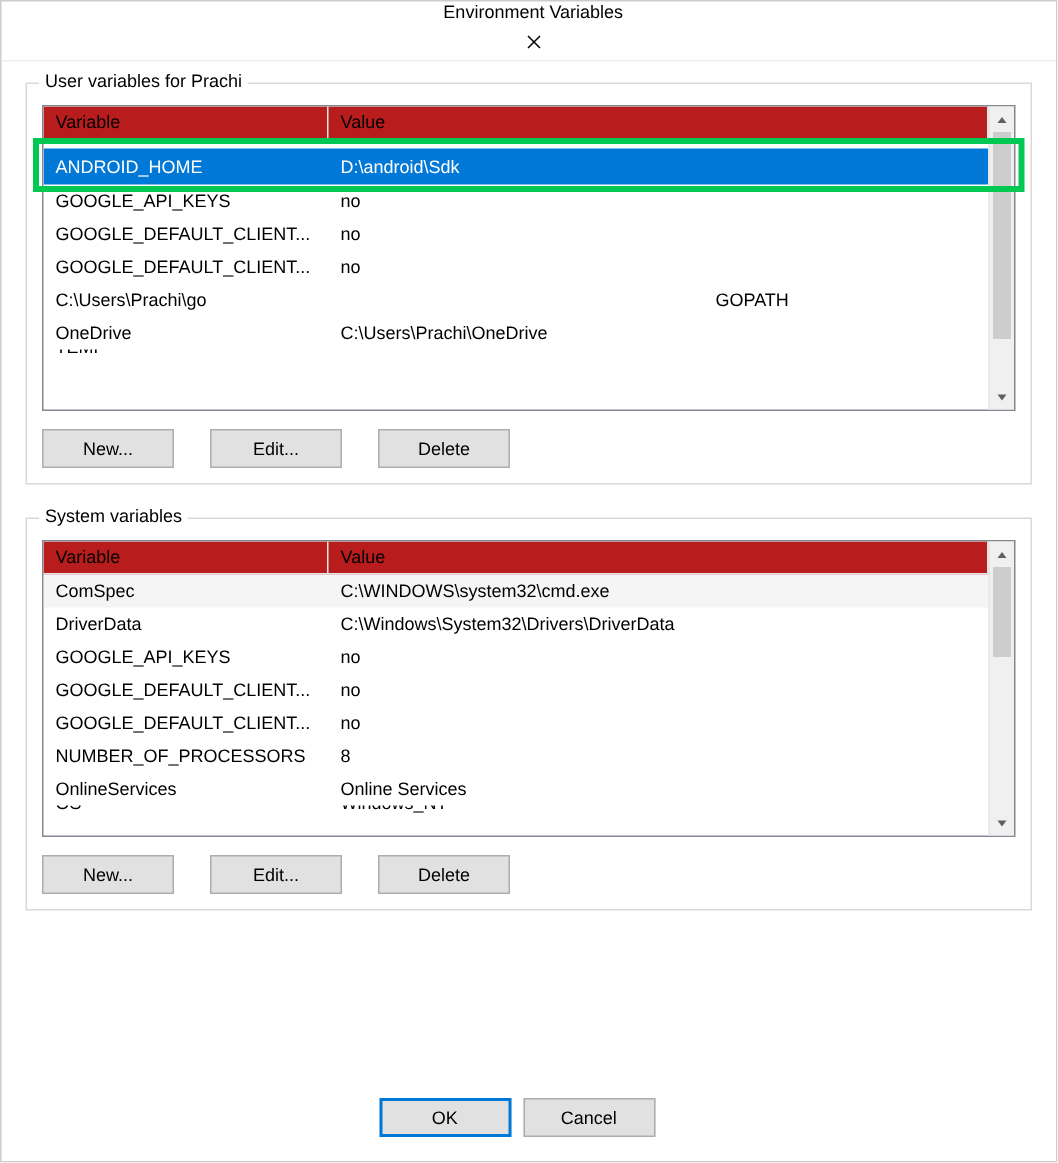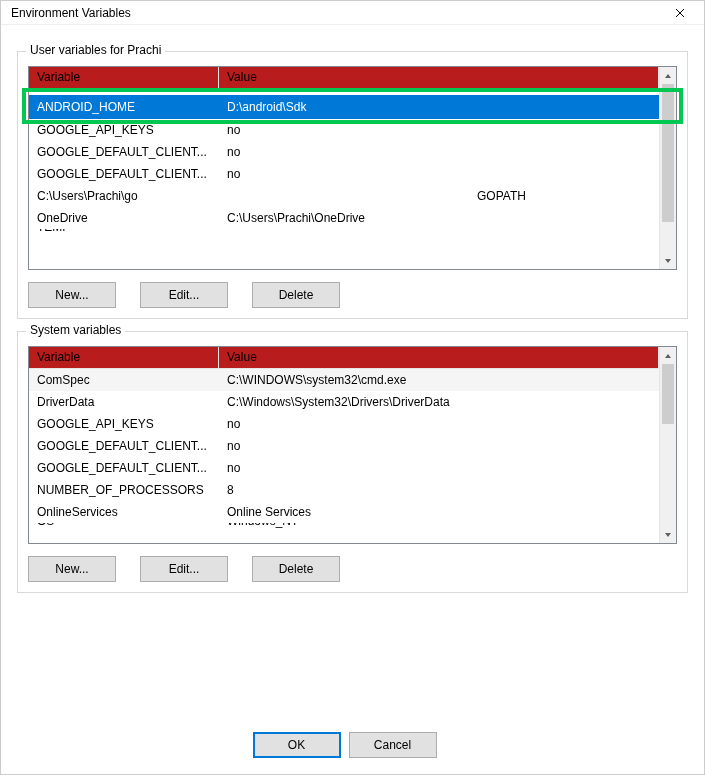--- a/index.html
+++ b/index.html
@@ -17,25 +17,26 @@
     }
     .window {
       width: 705px;
       height: 775px;
       border: 1px solid #ccc;
       background: #fff;
       display: flex;
       flex-direction: column;
     }
     .titlebar {
-      height: 24px;
+      height: 40px;
       display: flex;
       align-items: center;
       padding: 0 4px 0 10px;
       border-bottom: 1px solid #eee;
+      flex-direction: column;
     }
     .titlebar .title {
       flex: 1;
     }
     .close-btn {
       width: 40px;
       height: 28px;
       display: flex;
       align-items: center;
       justify-content: center;
@@ -46,21 +47,21 @@
       height: 10px;
     }
     .content {
       flex: 1;
       padding: 14px 16px 8px 16px;
       display: flex;
       flex-direction: column;
     }
     .groupbox {
       border: 1px solid #d9d9d9;
-      margin-top: 12px;
+      margin-top: 0;
       padding: 14px 10px 10px 10px;
       position: relative;
     }
     .groupbox .legend {
       position: absolute;
       top: -9px;
       left: 8px;
       background: #fff;
       padding: 0 4px;
     }
@@ -270,21 +271,21 @@
         </div>
       </div>
 
       <div class="button-row">
         <div class="btn">New...</div>
         <div class="btn">Edit...</div>
         <div class="btn">Delete</div>
       </div>
     </div>
 
-    <div class="groupbox" style="">
+    <div class="groupbox" style="margin-top:22px">
       <span class="legend">System variables</span>
 
       <div class="listview" style="height:198px">
         <div class="cols">
           <div class="header">
             <div class="hcol var">Variable</div>
             <div class="hcol val">Value</div>
           </div>
           <div class="rows" id="system-rows">
               <div class="row alt">

